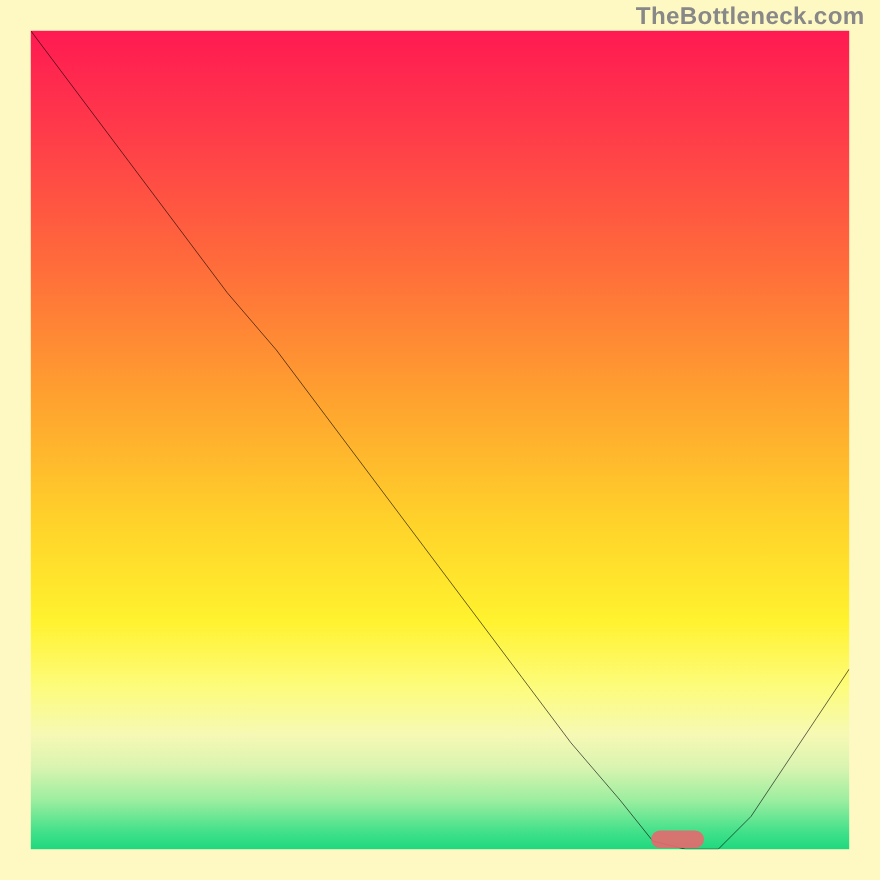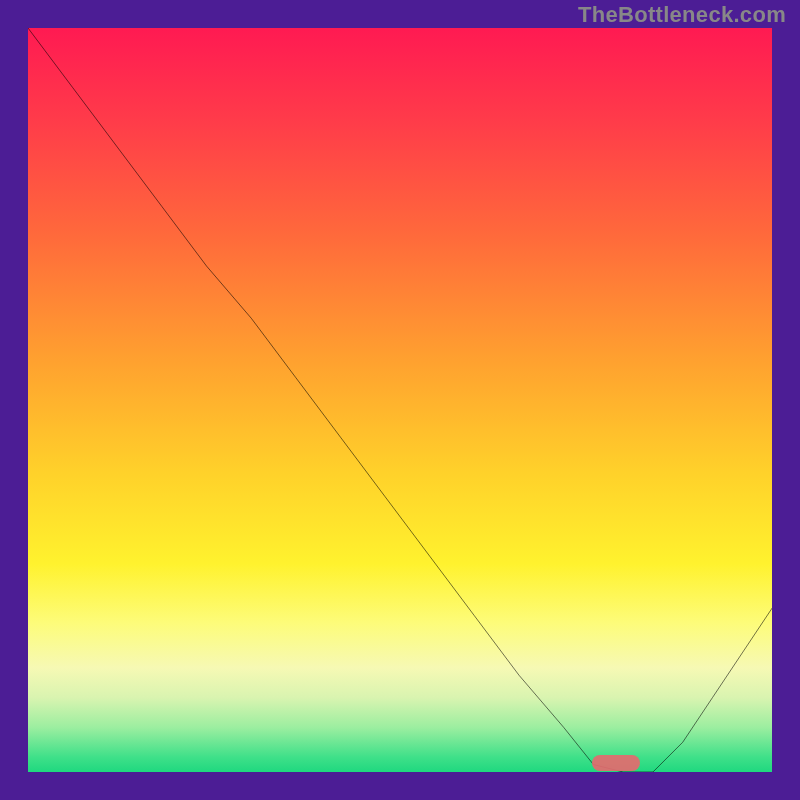--- a/index.html
+++ b/index.html
@@ -8,21 +8,21 @@
     width: 800px;
     height: 800px;
     background: #000;
     font-family: Arial, Helvetica, sans-serif;
     overflow: hidden;
   }
   .outer {
     position: relative;
     width: 800px;
     height: 800px;
-    background: #4c1d95;
+    background: #fef9c3;
   }
   .watermark {
     position: absolute;
     top: 2px;
     right: 14px;
     color: #888;
     font-size: 22px;
     font-weight: 600;
     letter-spacing: 0.3px;
     z-index: 5;

